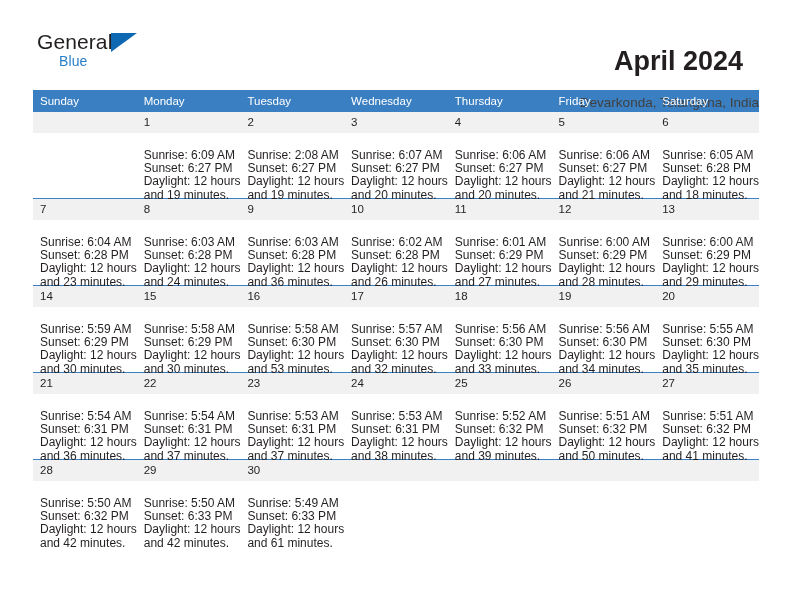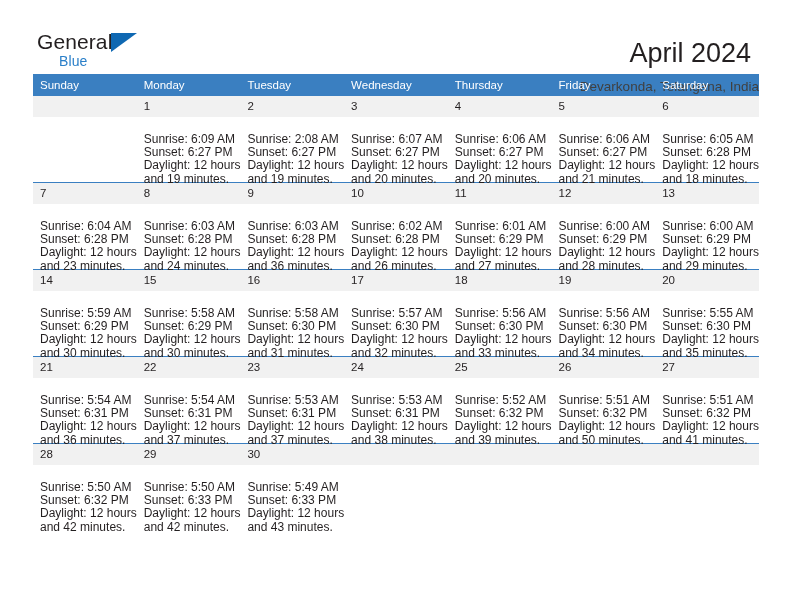--- a/index.html
+++ b/index.html
@@ -66,36 +66,36 @@
   }
   .titleblock {
     text-align: right;
     flex: 1 1 auto;
     padding-top: 0px;
   }
   .cal-title {
     font-size: 27px;
     line-height: 31px;
     color: #231f20;
-    font-weight: normal;
-    margin: 8px;
+    font-weight: bold;
+    margin: 16px;
   }
   .cal-subtitle {
     font-size: 13.5px;
     line-height: 20px;
     color: #404040;
     margin: 6px 0 0 0;
   }
 
   
   .calendar {
     width: 726px;
     border-collapse: collapse;
     table-layout: fixed;
-    margin-top: 0;
+    margin-top: 16px;
   }
   .calendar th {
     background: #3a7fc1;
     color: #ffffff;
     font-weight: normal;
     font-size: 11.5px;
     text-align: left;
     padding: 5px 0 5px 7px;
     height: 11px;
     border: none;
@@ -347,21 +347,21 @@
               </div>
             </div>
           </td>
         <td>
             <div class="cell">
               <div class="daynum">16</div>
               <div class="info">
                 <div>Sunrise: 5:58 AM</div>
                 <div>Sunset: 6:30 PM</div>
                 <div>Daylight: 12 hours</div>
-                <div>and 31 minutes.</div>
+                <div>and 53 minutes.</div>
               </div>
             </div>
           </td>
         <td>
             <div class="cell">
               <div class="daynum">17</div>
               <div class="info">
                 <div>Sunrise: 5:57 AM</div>
                 <div>Sunset: 6:30 PM</div>
                 <div>Daylight: 12 hours</div>
@@ -507,21 +507,21 @@
               </div>
             </div>
           </td>
         <td>
             <div class="cell">
               <div class="daynum">30</div>
               <div class="info">
                 <div>Sunrise: 5:49 AM</div>
                 <div>Sunset: 6:33 PM</div>
                 <div>Daylight: 12 hours</div>
-                <div>and 43 minutes.</div>
+                <div>and 61 minutes.</div>
               </div>
             </div>
           </td>
         <td>
             <div class="cell">
               <div class="daynum"></div>
               <div class="info">
                 <div></div>
                 <div></div>
                 <div></div>

